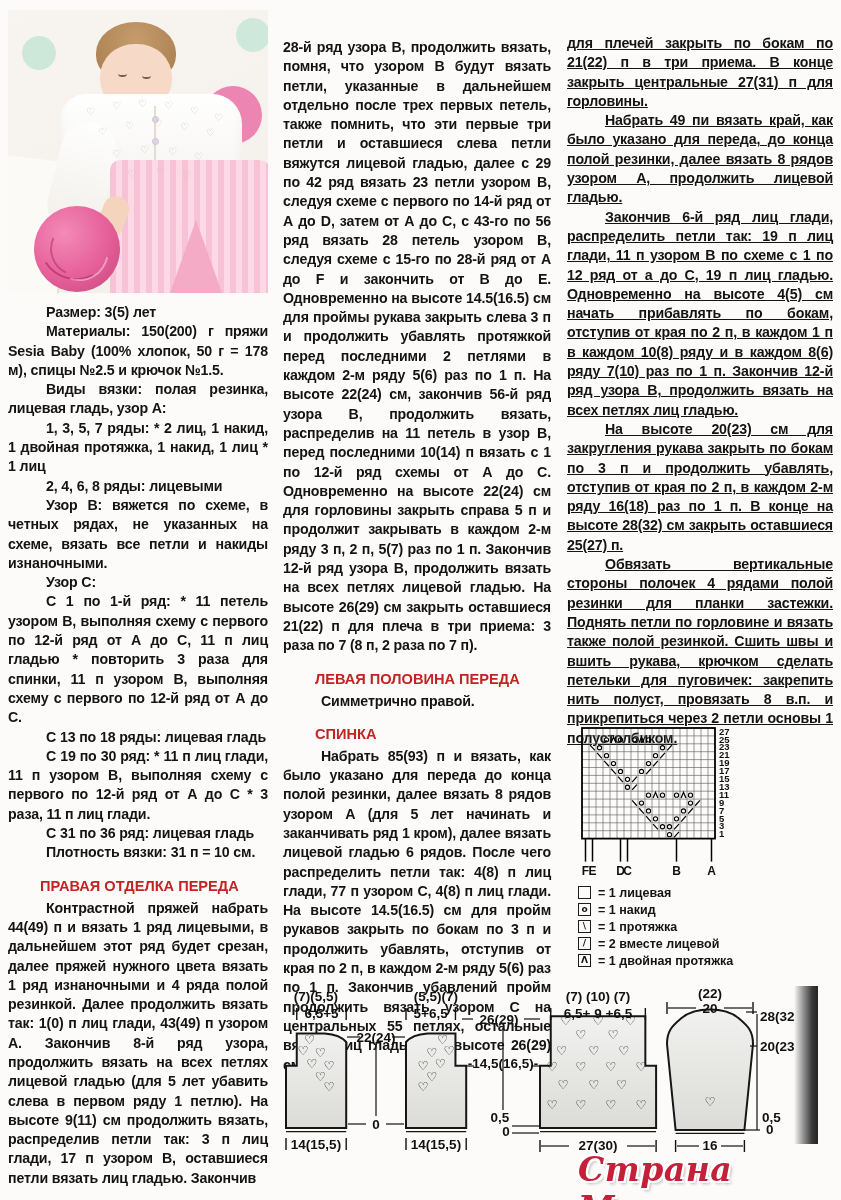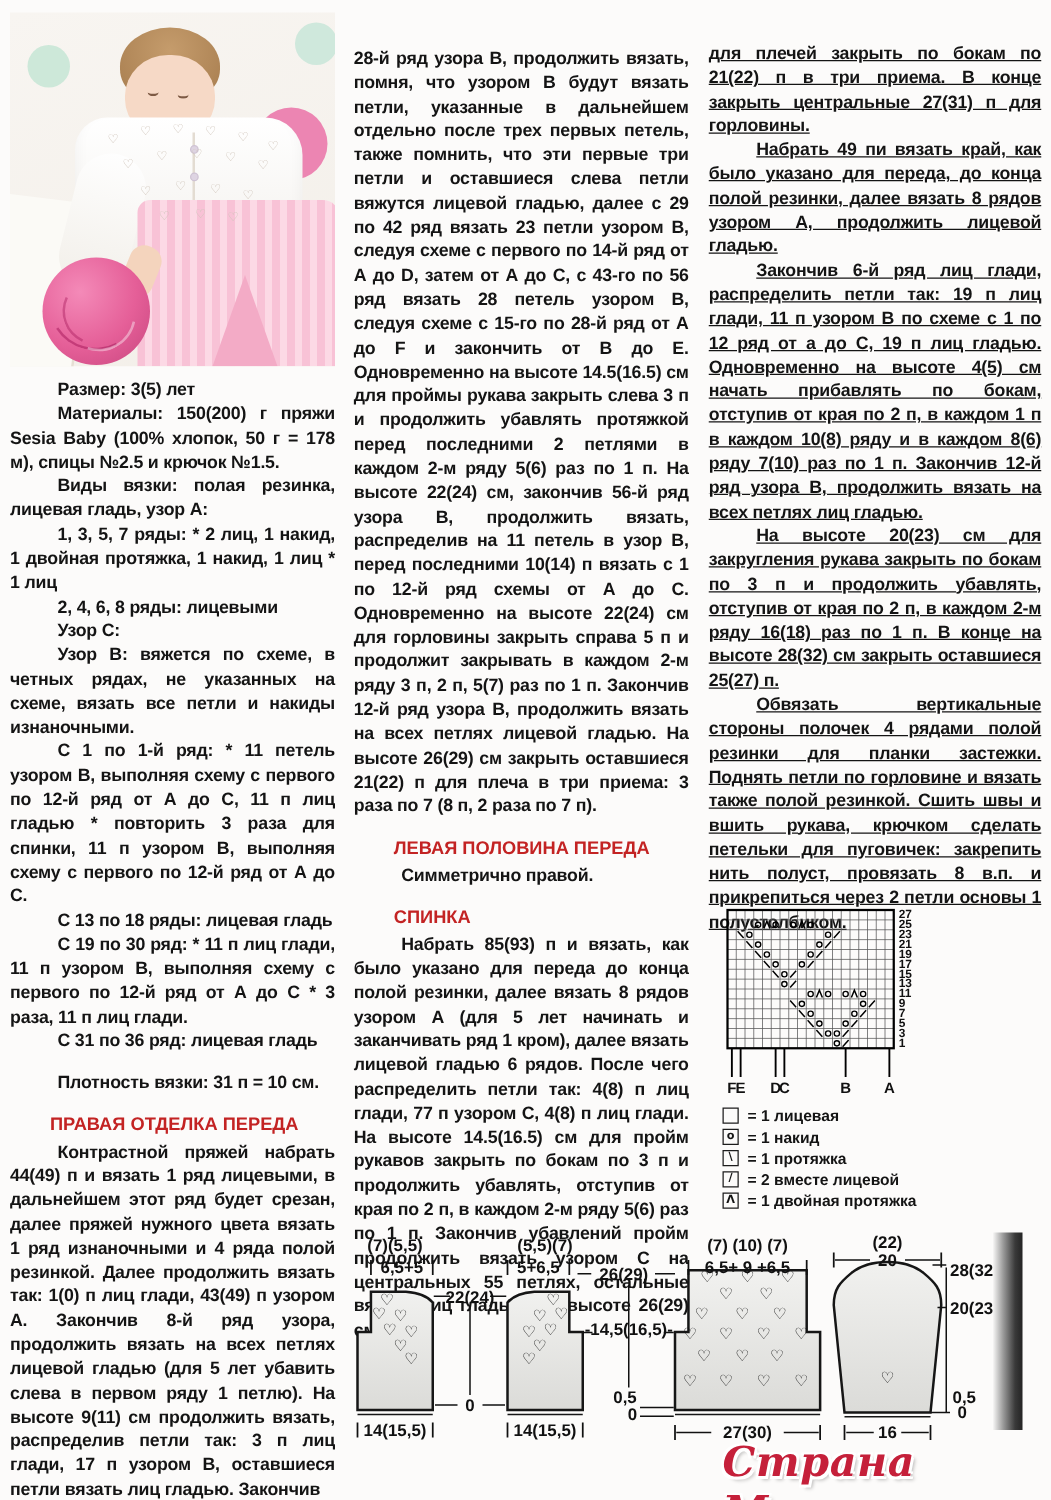--- a/index.html
+++ b/index.html
@@ -3,21 +3,21 @@
 <meta charset="utf-8">
 <style>
   html,body{margin:0;padding:0;background:#ffffff;}
   .page{position:relative;width:841px;height:1200px;background:#fcfbfa;overflow:hidden;
         font-family:"Liberation Sans",sans-serif;color:#141414;}
   
   .col{position:absolute;font-size:14.2px;line-height:19.3px;font-weight:700;
        text-align:justify;letter-spacing:-0.15px;}
   .col p{margin:0;text-indent:38px;}
   .col p.noindent{text-indent:0;margin-top:32px;}
-  .col p.mt14{margin-top:14px;}
+  .col p.mt14{}
   .col h3{color:#c32323;font-size:14.6px;line-height:18px;margin:14px 0 4px;
           text-indent:32px;letter-spacing:0;}
   
   .photo{position:absolute;left:8px;top:10px;width:260px;height:283px;
          background:linear-gradient(160deg,#f8f5f1,#f3efe9);overflow:hidden;}
   .dot{position:absolute;border-radius:50%;}
   .chair{position:absolute;left:-22px;top:148px;width:78px;height:150px;background:#fbfaf6;
          border-right:2px solid #e6dfd3;transform:rotate(7deg);}
   .hair{position:absolute;left:88px;top:12px;width:80px;height:62px;
         border-radius:50% 50% 46% 46%;background:radial-gradient(circle at 50% 30%,#c59c6c,#a67c4e);}
@@ -119,22 +119,22 @@
         <span class="photo-heart" style="left: 174px; top: 159px;">♡</span>
       </div>
   </div>
 
   <div class="col" style="left:8px;top:303px;width:260px;">
     <p><b>Размер</b><span>: 3(5) лет</span></p>
     <p><b>Материалы</b><span>: 150(200) г пряжи Sesia Baby (100% хлопок, 50 г = 178 м), спицы №2.5 и крючок №1.5.</span></p>
     <p><b>Виды вязки</b><span>: полая резинка, лицевая гладь, узор А:</span></p>
     <p><span>1, 3, 5, 7 ряды: * 2 лиц, 1 накид, 1 двойная протяжка, 1 накид, 1 лиц * 1 лиц</span></p>
     <p><span>2, 4, 6, 8 ряды: лицевыми</span></p>
+    <p><b>Узор В</b><span>: вяжется по схеме, в четных рядах, не указанных на схеме, вязать все петли и накиды изнаночными.</span></p>
     <p><b>Узор С:</b></p>
-    <p><b>Узор В</b><span>: вяжется по схеме, в четных рядах, не указанных на схеме, вязать все петли и накиды изнаночными.</span></p>
     <p><span>С 1 по 1-й ряд: * 11 петель узором В, выполняя схему с первого по 12-й ряд от А до С, 11 п лиц гладью * повторить 3 раза для спинки, 11 п узором В, выполняя схему с первого по 12-й ряд от А до С.</span></p>
     <p><span>С 13 по 18 ряды: лицевая гладь</span></p>
     <p><span>С 19 по 30 ряд: * 11 п лиц глади, 11 п узором В, выполняя схему с первого по 12-й ряд от А до С * 3 раза, 11 п лиц глади.</span></p>
     <p><span>С 31 по 36 ряд: лицевая гладь</span></p>
     <p class="mt14"><b>Плотность вязки</b><span>: 31 п = 10 см.</span></p>
     <h3>ПРАВАЯ ОТДЕЛКА ПЕРЕДА</h3>
     <p><span>Контрастной пряжей набрать 44(49) п и вязать 1 ряд лицевыми, в дальнейшем этот ряд будет срезан, далее пряжей нужного цвета вязать 1 ряд изнаночными и 4 ряда полой резинкой. Далее продолжить вязать так: 1(0) п лиц глади, 43(49) п узором А. Закончив 8-й ряд узора, продолжить вязать на всех петлях лицевой гладью (для 5 лет убавить слева в первом ряду 1 петлю). На высоте 9(11) см продолжить вязать, распределив петли так: 3 п лиц глади, 17 п узором В, оставшиеся петли вязать лиц гладью. Закончив</span></p>
   </div>
 
   <div class="col" style="left:283px;top:6px;width:268px;">

